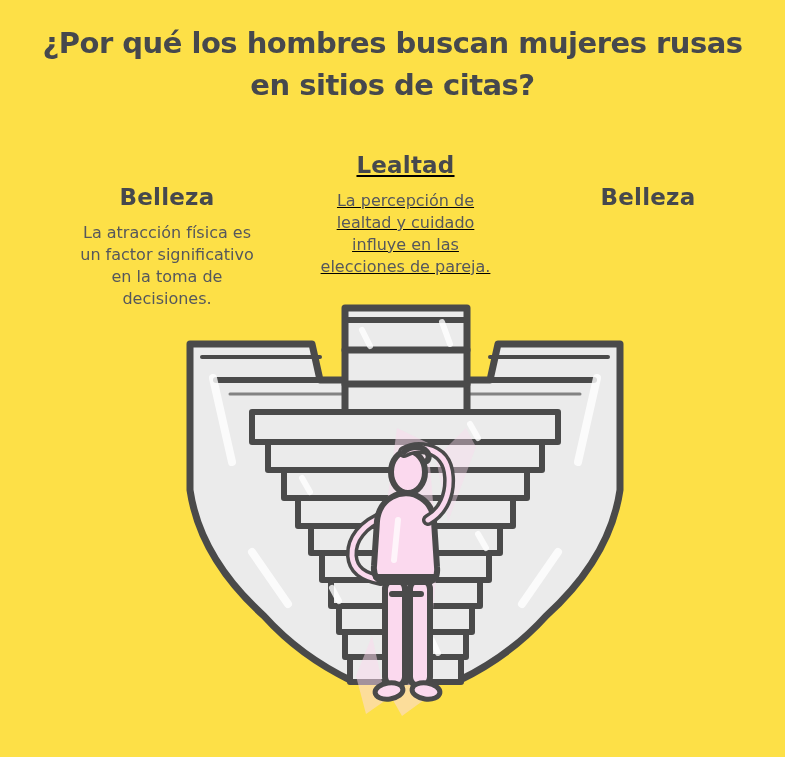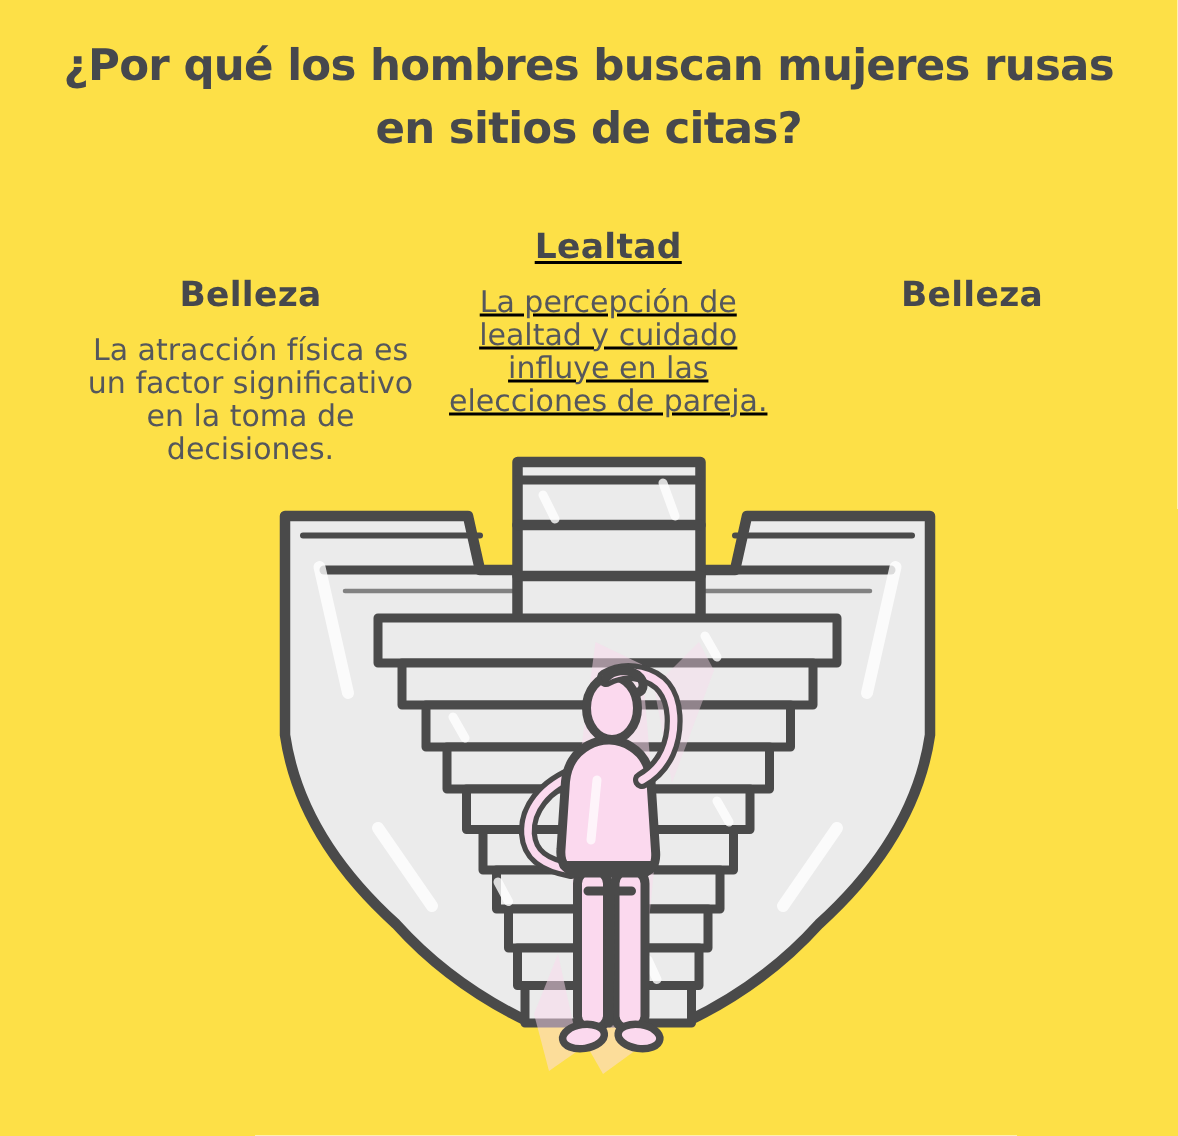--- a/index.html
+++ b/index.html
@@ -27,21 +27,21 @@
   }
   .section { position: absolute; text-align: center; }
   .section h2 {
     font-size: 23px;
     font-weight: bold;
     color: #46484d;
     margin-bottom: 12px;
     letter-spacing: 0.2px;
   }
   .section p {
-    font-size: 20px;
+    font-size: 16px;
     line-height: 22px;
     color: #55575c;
     white-space: pre-line;
   }
   .sec-belleza  { left: 42px;  top: 184px; width: 250px; }
   .sec-lealtad  { left: 288px; top: 152px; width: 235px; text-decoration: underline; }
   .sec-exotismo { left: 528px; top: 184px; width: 240px; }
   .illustration {
     position: absolute;
     left: 150px;

